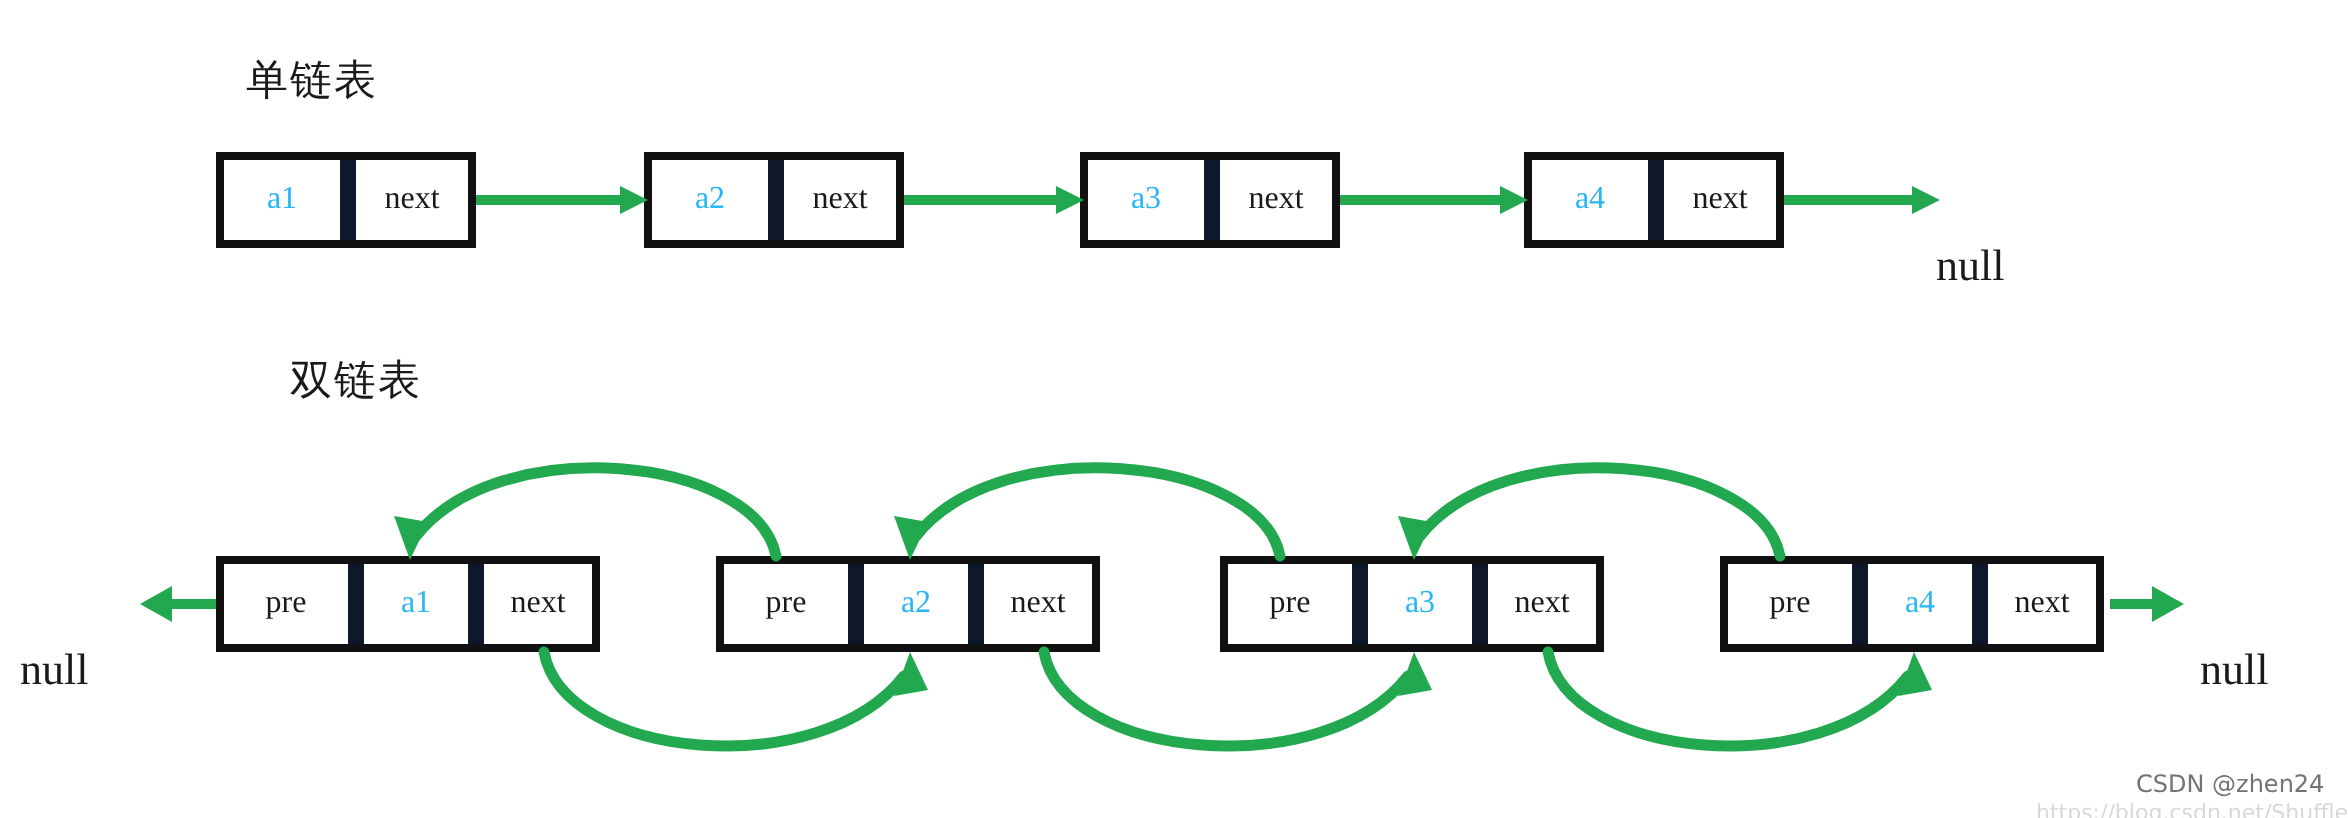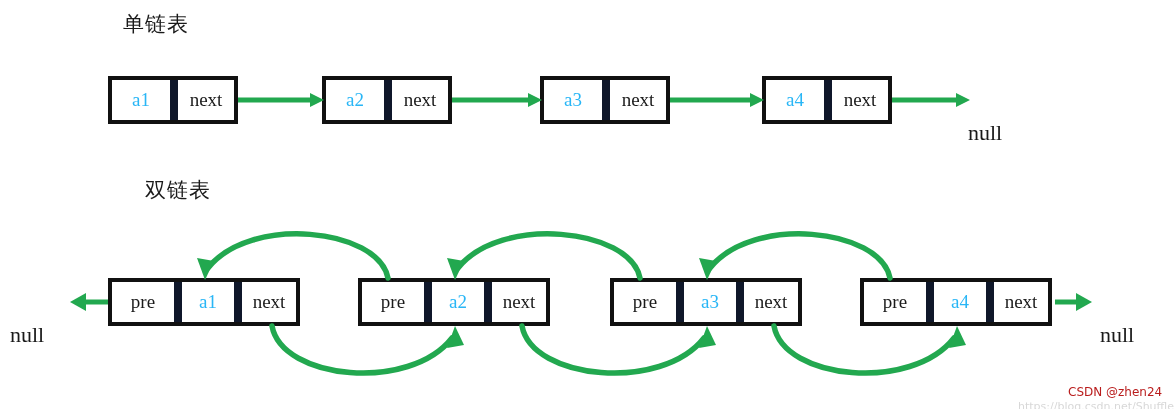--- a/index.html
+++ b/index.html
@@ -18,38 +18,38 @@
     overflow: hidden;
   }
   .section-title {
     position: absolute;
     font-family: "DejaVu Sans", "Liberation Sans", sans-serif;
     font-size: 21px;
     color: #1a1a1a;
     letter-spacing: 1px;
     white-space: nowrap;
   }
-  #title-single { left: 123px; top: 10px; text-align: center; }
+  #title-single { left: 123px; top: 26px; text-align: center; }
   #title-double { left: 123px; top: 176px; margin-left: 22px; }
 
   .node {
     position: absolute;
     display: flex;
     box-sizing: border-box;
     border: 4px solid #111111;
     background: #ffffff;
     height: 48px;
   }
   .cell {
     display: flex;
     align-items: center;
     justify-content: center;
     box-sizing: border-box;
     font-family: "Liberation Serif", "DejaVu Serif", serif;
-    font-size: 19px;
+    font-size: 16px;
     color: #1a1a1a;
     height: 100%;
   }
   .cell + .cell {
     border-left: 8px solid #0f172a;
   }
   .cell.data {
     color: #29b6f6;
   }
   
@@ -90,21 +90,21 @@
     stroke-linecap: round;
   }
   .arrow-head {
     fill: #22a84f;
   }
 
   .watermark {
     position: absolute;
     font-family: "DejaVu Sans", "Liberation Sans", sans-serif;
     font-size: 12px;
-    color: #b91c1c;
+    color: #737373;
     white-space: nowrap;
   }
   #wm-main { left: 1068px; top: 385px; }
   #wm-sub  { left: 1018px; top: 400px; color: #d8d8d8; font-size: 11px; }
 </style>
 </head>
 <body>
 
 <div id="canvas">
 

